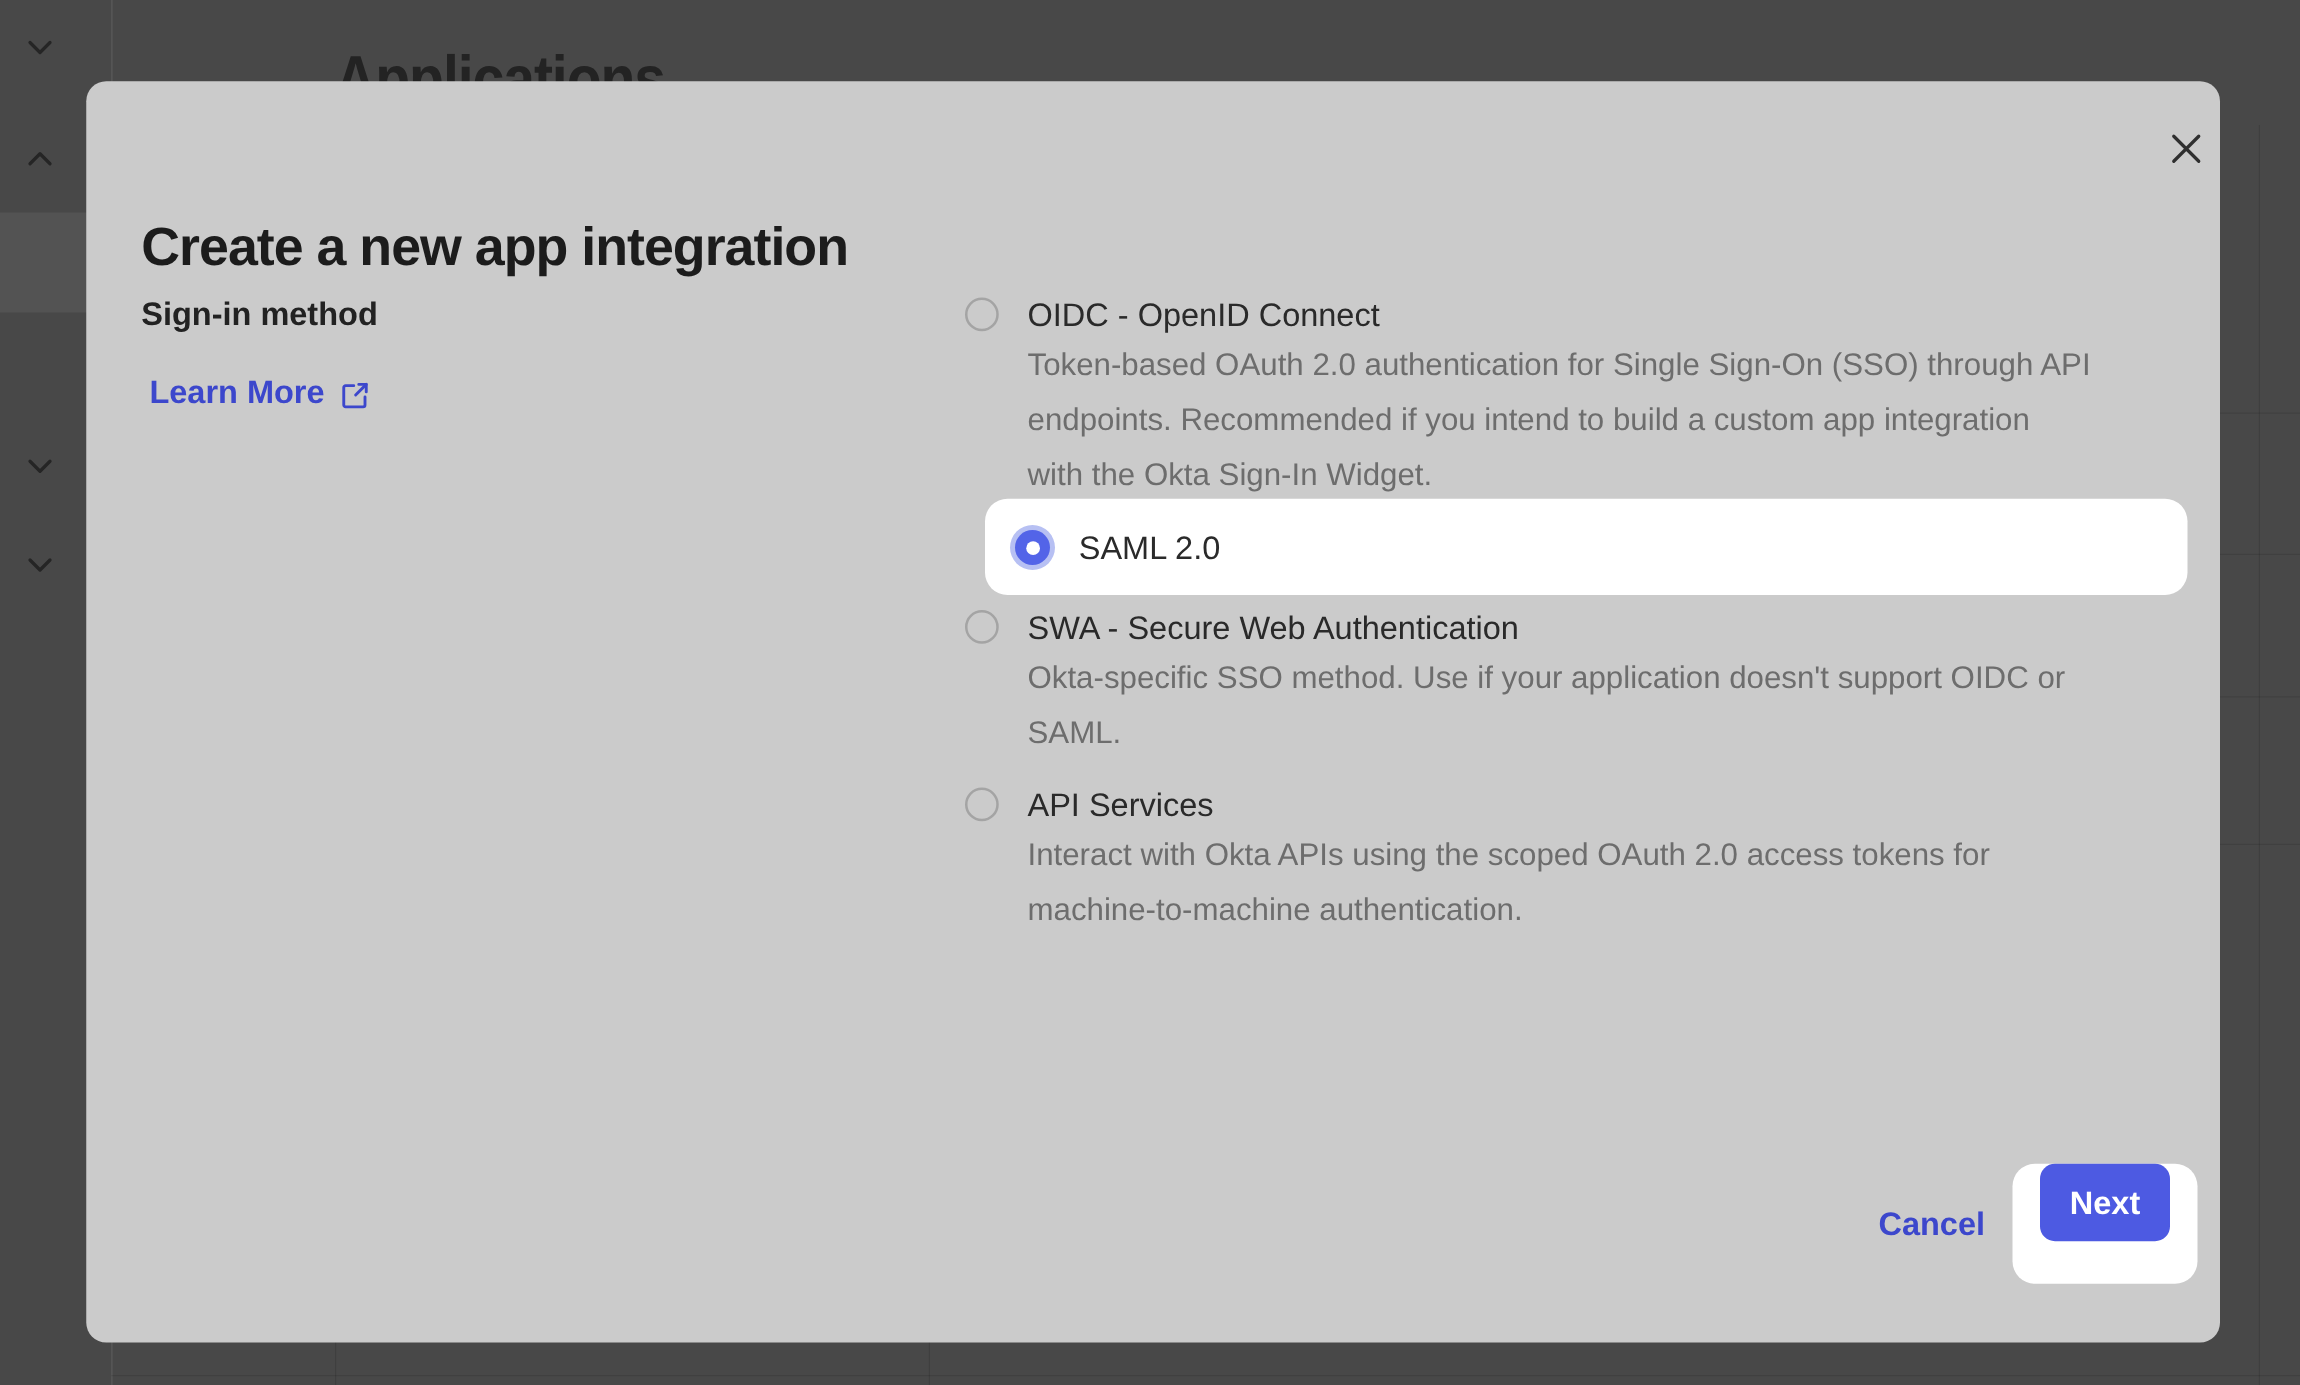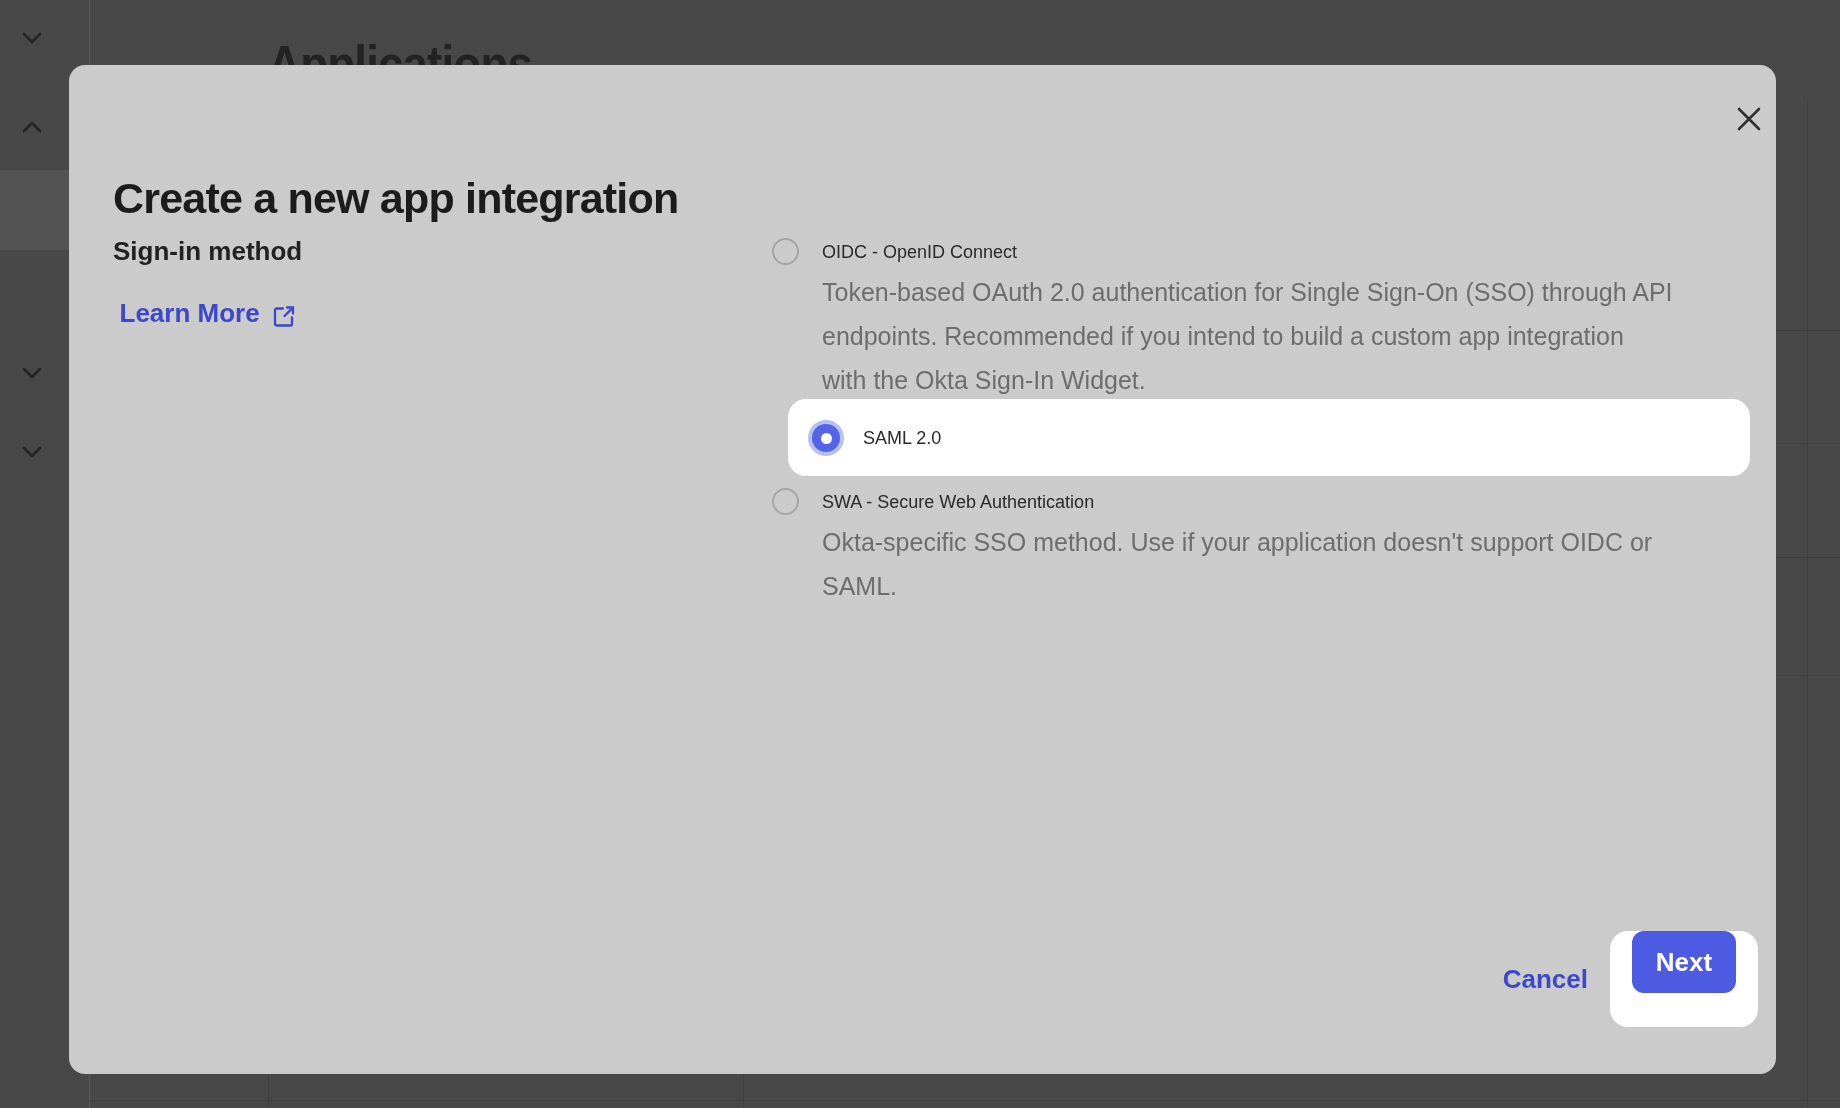--- a/index.html
+++ b/index.html
@@ -69,21 +69,21 @@
   }
   .option.selected .radio{
     width:28px;height:28px;border:none;background:#5364e8;
     box-shadow:0 0 0 4px #b7c0f3;
   }
   .option.selected .radio::after{
     content:"";position:absolute;left:50%;top:50%;width:11px;height:11px;
     margin:-5.5px 0 0 -5.5px;border-radius:50%;background:#ffffff;
   }
   .option-text{min-width:0;}
-  .option-title{font-size:18px;line-height:36px;font-weight:400;color:#2a2a2a;white-space:nowrap;}
+  .option-title{font-size:26px;line-height:36px;font-weight:400;color:#2a2a2a;white-space:nowrap;}
   .option-desc div{font-size:25px;line-height:44px;font-weight:400;color:#6d6d6d;white-space:nowrap;}
 
   .footer{
     position:absolute;right:18px;bottom:47px;
     display:flex;align-items:center;gap:22px;
   }
   .cancel-btn{
     background:none;border:none;padding:0;cursor:pointer;
     font-family:inherit;font-size:26px;font-weight:700;color:#3c47cc;
   }
@@ -189,20 +189,30 @@
         <span class="radio"></span>
         <div class="option-text">
           <div class="option-title">SWA - Secure Web Authentication</div>
           <div class="option-desc">
             <div>Okta-specific SSO method. Use if your application doesn't support OIDC or</div>
             <div>SAML.</div>
           </div>
         </div>
       </li>
 
+      <li class="option api">
+        <span class="radio"></span>
+        <div class="option-text">
+          <div class="option-title">API Services</div>
+          <div class="option-desc">
+            <div>Interact with Okta APIs using the scoped OAuth 2.0 access tokens for</div>
+            <div>machine-to-machine authentication.</div>
+          </div>
+        </div>
+      </li>
 
     </ul>
 
     <div class="footer">
       <button class="cancel-btn">Cancel</button>
       <div class="next-spotlight">
         <button class="next-btn">Next</button>
       </div>
     </div>
 

